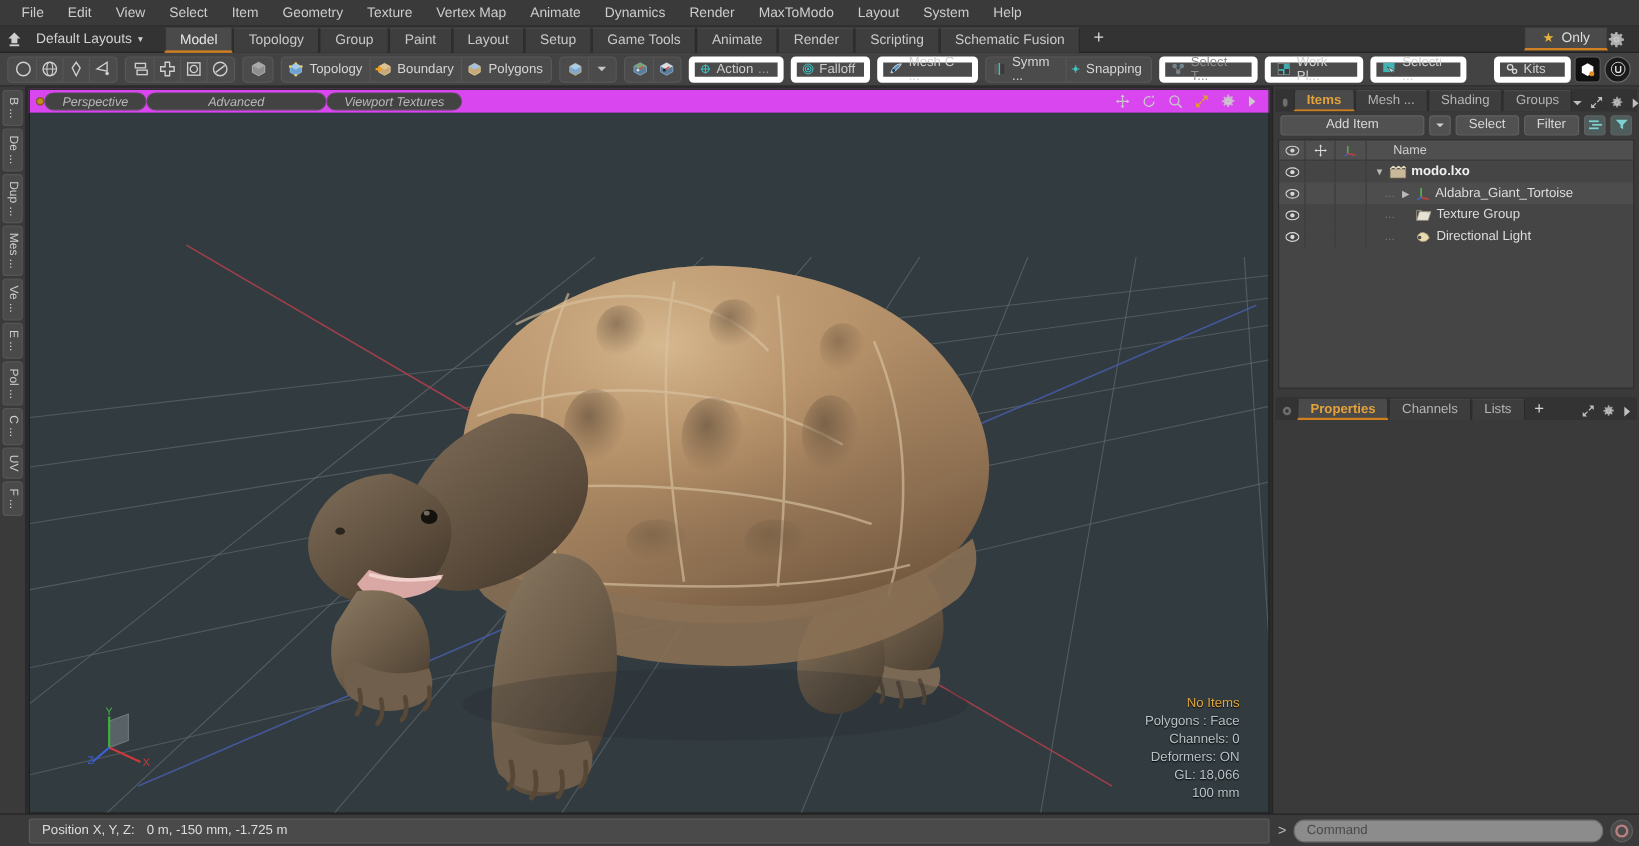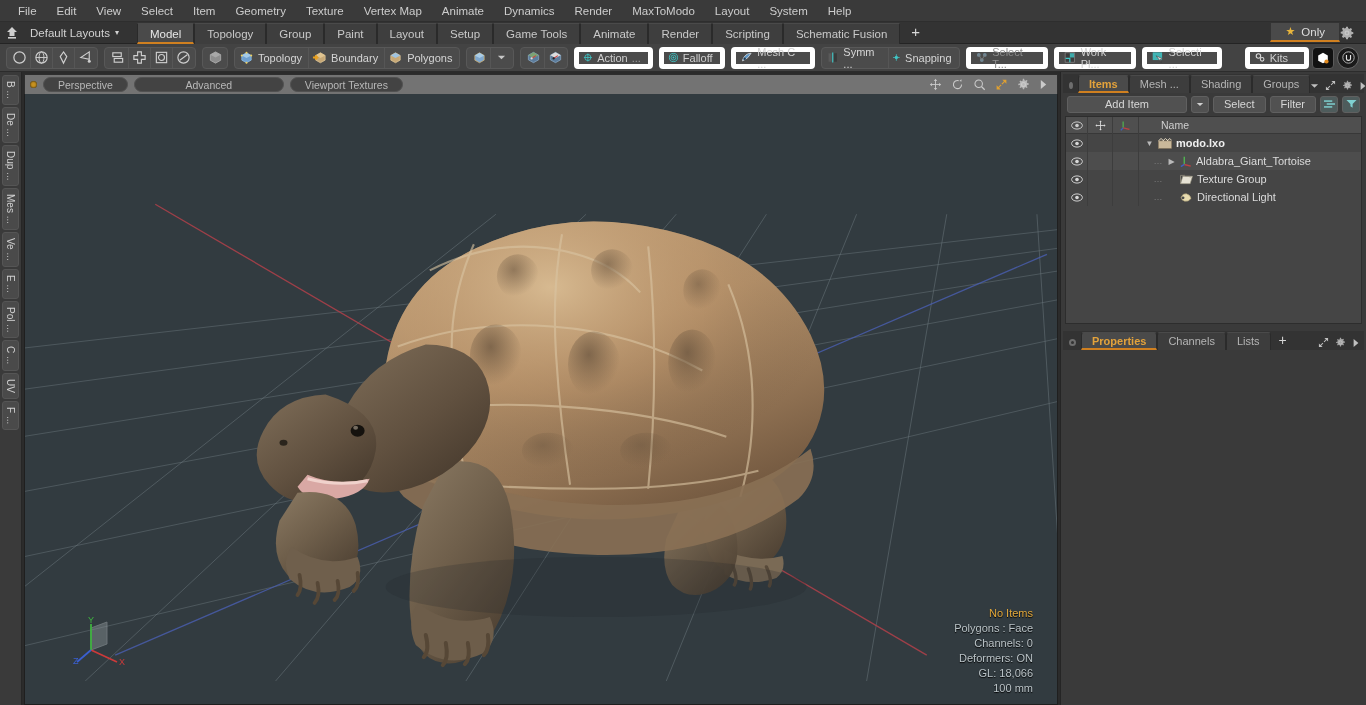--- a/index.html
+++ b/index.html
@@ -88,22 +88,22 @@
   .vtab {
     writing-mode: vertical-rl; text-orientation: mixed;
     background: #4a4a4a; border: 1px solid #555; border-radius: 3px;
     color: #cfcfcf; font-size: 10px; margin: 1px 2px; padding: 5px 2px;
     text-align: center; white-space: nowrap; overflow: hidden;
   }
 
   
   .vpcol { flex: 1 1 auto; display: flex; flex-direction: column; min-width: 0; background: #2b2b2b; padding: 2px 2px 0 2px; }
   .vp-header {
-    height: 20px; flex: 0 0 20px; background: #737373; display: flex; align-items: center;
-    padding: 0 5px; gap: 6px; border: 1px solid #2e2e2e; border-bottom: none;
+    height: 20px; flex: 0 0 20px; background: #d946ef; display: flex; align-items: center;
+    padding: 0 5px; border: 1px solid #2e2e2e; border-bottom: none; font-style: italic;
   }
   .vp-dot { width: 7px; height: 7px; border-radius: 50%; background: #c8921f; box-shadow: 0 0 2px #000 inset; }
   .vp-pill {
     height: 15px; line-height: 14px; padding: 0 14px; font-size: 10.5px; color: #b8b8b8;
     background: #434343; border: 1px solid #515151; border-radius: 8px;
   }
   .vp-hdr-right { margin-left: auto; display: flex; align-items: center; gap: 9px; padding-right: 4px; color: #cacaca; }
 
   .viewport {
     flex: 1 1 auto; position: relative; overflow: hidden;
@@ -858,14 +858,30 @@
               <svg width="8" height="10" viewBox="0 0 10 12">
                 <path d="M2 1 L8 6 L2 11 Z" fill="#c0c0c0"></path>
               </svg>
             </span>
         </div>
       </div>
       <div class="propsarea"></div>
     </div>
   </div>
 
+  <div class="statusbar">
+    <div class="sb-grip"></div>
+    <div class="sb-pos">
+      <span>Position X, Y, Z:</span>
+      <span>0 m, -150 mm, -1.725 m</span>
+    </div>
+    <div class="sb-right">
+      <span class="sb-prompt">&gt;</span>
+      <div class="cmd-input">
+        <span>Command</span>
+      </div>
+      <div class="rec-btn">
+        <div class="rec-inner"></div>
+      </div>
+    </div>
+  </div>
 
 </div>
 
 </body></html>

